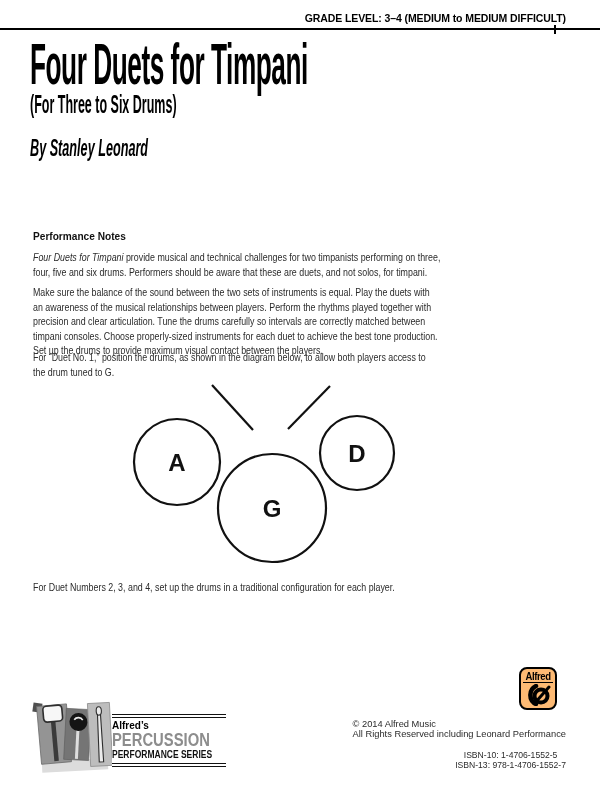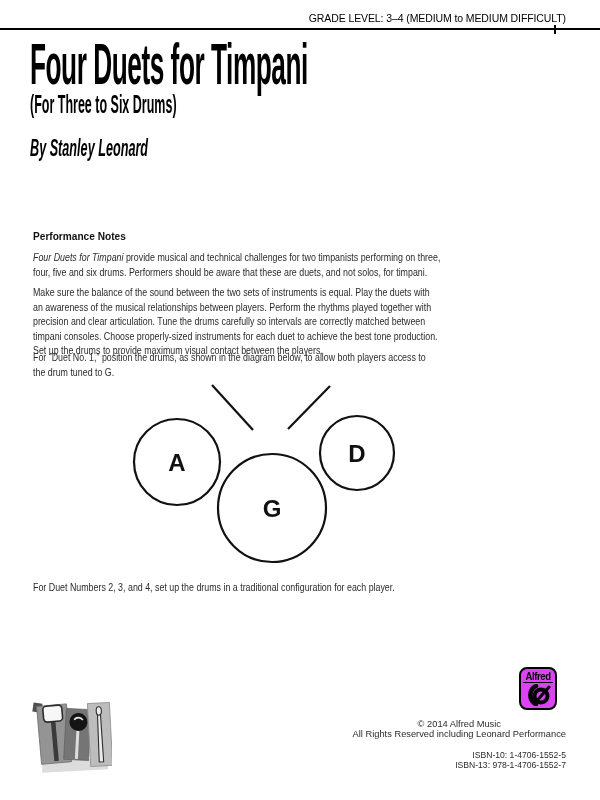--- a/index.html
+++ b/index.html
@@ -5,21 +5,21 @@
   html,body { margin:0; padding:0; background:#e8e8e8; }
   #page {
     position:relative; width:600px; height:800px; margin:0 auto;
     background:#ffffff; overflow:hidden;
     font-family:"Liberation Sans", sans-serif; color:#222;
   }
 
   
   .grade-level {
     position:absolute; top:12px; right:34px;
-    font-size:10.5px; font-weight:normal; color:#000; letter-spacing:-0.1px;
+    font-size:10.5px; font-weight:bold; color:#000; letter-spacing:-0.1px;
     white-space:nowrap;
   }
   .top-rule { position:absolute; top:28px; left:0; width:600px; height:1.8px; background:#000; }
   .reg-tick { position:absolute; left:554px; top:25px; width:1.5px; height:9px; background:#000; }
 
   
   .title {
     position:absolute; left:30px; top:36px;
     font-size:57px; font-weight:bold; color:#000; line-height:1;
     letter-spacing:-1px; white-space:nowrap;
@@ -54,21 +54,21 @@
   .footer-note { top:580px; }
 
   
   .diagram { position:absolute; left:100px; top:378px; width:320px; height:192px; }
   .diagram svg { display:block; }
   .drum-label { font-family:"Liberation Sans", sans-serif; font-weight:bold; font-size:24px; fill:#111; }
 
   
   .alfred-logo {
     position:absolute; left:519px; top:667px; width:34px; height:39px;
-    border:2.5px solid #000; border-radius:8px; background:#d946ef;
+    border:2.5px solid #000; border-radius:8px; background:#fdba74;
   }
   .alfred-word {
     font-size:10px; font-weight:bold; color:#000; text-align:center;
     letter-spacing:-0.4px; margin-top:2px; line-height:11px;
     transform:scaleX(0.95); transform-origin:center top;
   }
   .alfred-underline { height:1.2px; background:#000; margin:0 2px; }
   .alfred-glyph { display:block; margin:1px auto 0 auto; }
 
   
@@ -84,25 +84,25 @@
     font-size:18.5px; font-weight:bold; color:#8d8d8d; line-height:18px;
     white-space:nowrap; transform:scaleX(0.8); transform-origin:left top;
   }
   .series-subname {
     font-size:10px; font-weight:bold; color:#111; line-height:11px; margin-bottom:3px;
     white-space:nowrap; transform:scaleX(0.85); transform-origin:left top;
   }
 
   
   .copyright {
-    position:absolute; right:34px; top:719px; text-align:center;
+    position:absolute; right:34px; top:719px; text-align:left;
     font-size:9.3px; line-height:10px; color:#2b2b2b;
   }
   .isbn {
-    position:absolute; right:34px; top:750px; text-align:right;
+    position:absolute; right:34px; top:750px; text-align:center;
     font-size:8.6px; line-height:10px; color:#2b2b2b;
   }
 </style>
 </head>
 <body>
 
 <div id="page">
 
   <div class="grade-level">GRADE LEVEL: 3–4 (MEDIUM to MEDIUM DIFFICULT)</div>
   <div class="top-rule"></div>
@@ -165,20 +165,29 @@
         <rect x="46.2" y="30" width="3" height="31" fill="#dedede"></rect>
         <circle cx="47.8" cy="24" r="9" fill="#141414"></circle>
         <path d="M 43.5 22 A 5 5 0 0 1 52 22" fill="none" stroke="#e9e9e9" stroke-width="1.6"></path>
       </g>
       <g transform="rotate(-3 69 36)">
         <rect x="59" y="5" width="22" height="63" fill="#bdbdbd" stroke="#8a8a8a" stroke-width="0.8"></rect>
         <path d="M 68.5 16 L 67.8 64 L 72.2 64 L 71.5 16 Z" fill="#ececec" stroke="#2e2e2e" stroke-width="1.1"></path>
         <ellipse cx="70" cy="13" rx="2.6" ry="4.2" fill="#ececec" stroke="#2e2e2e" stroke-width="1.1"></ellipse>
       </g>
     </svg>
+    <div class="series-text">
+      <div class="series-hairline"></div>
+      <div class="series-hairline"></div>
+      <div class="series-brand">Alfred’s</div>
+      <div class="series-name">PERCUSSION</div>
+      <div class="series-subname">PERFORMANCE SERIES</div>
+      <div class="series-hairline"></div>
+      <div class="series-hairline"></div>
+    </div>
   </div>
 
   <div class="copyright">
     <div>© 2014 Alfred Music</div>
     <div>All Rights Reserved including Leonard Performance</div>
   </div>
   <div class="isbn">
     <div>ISBN-10: 1-4706-1552-5</div>
     <div>ISBN-13: 978-1-4706-1552-7</div>
   </div>

